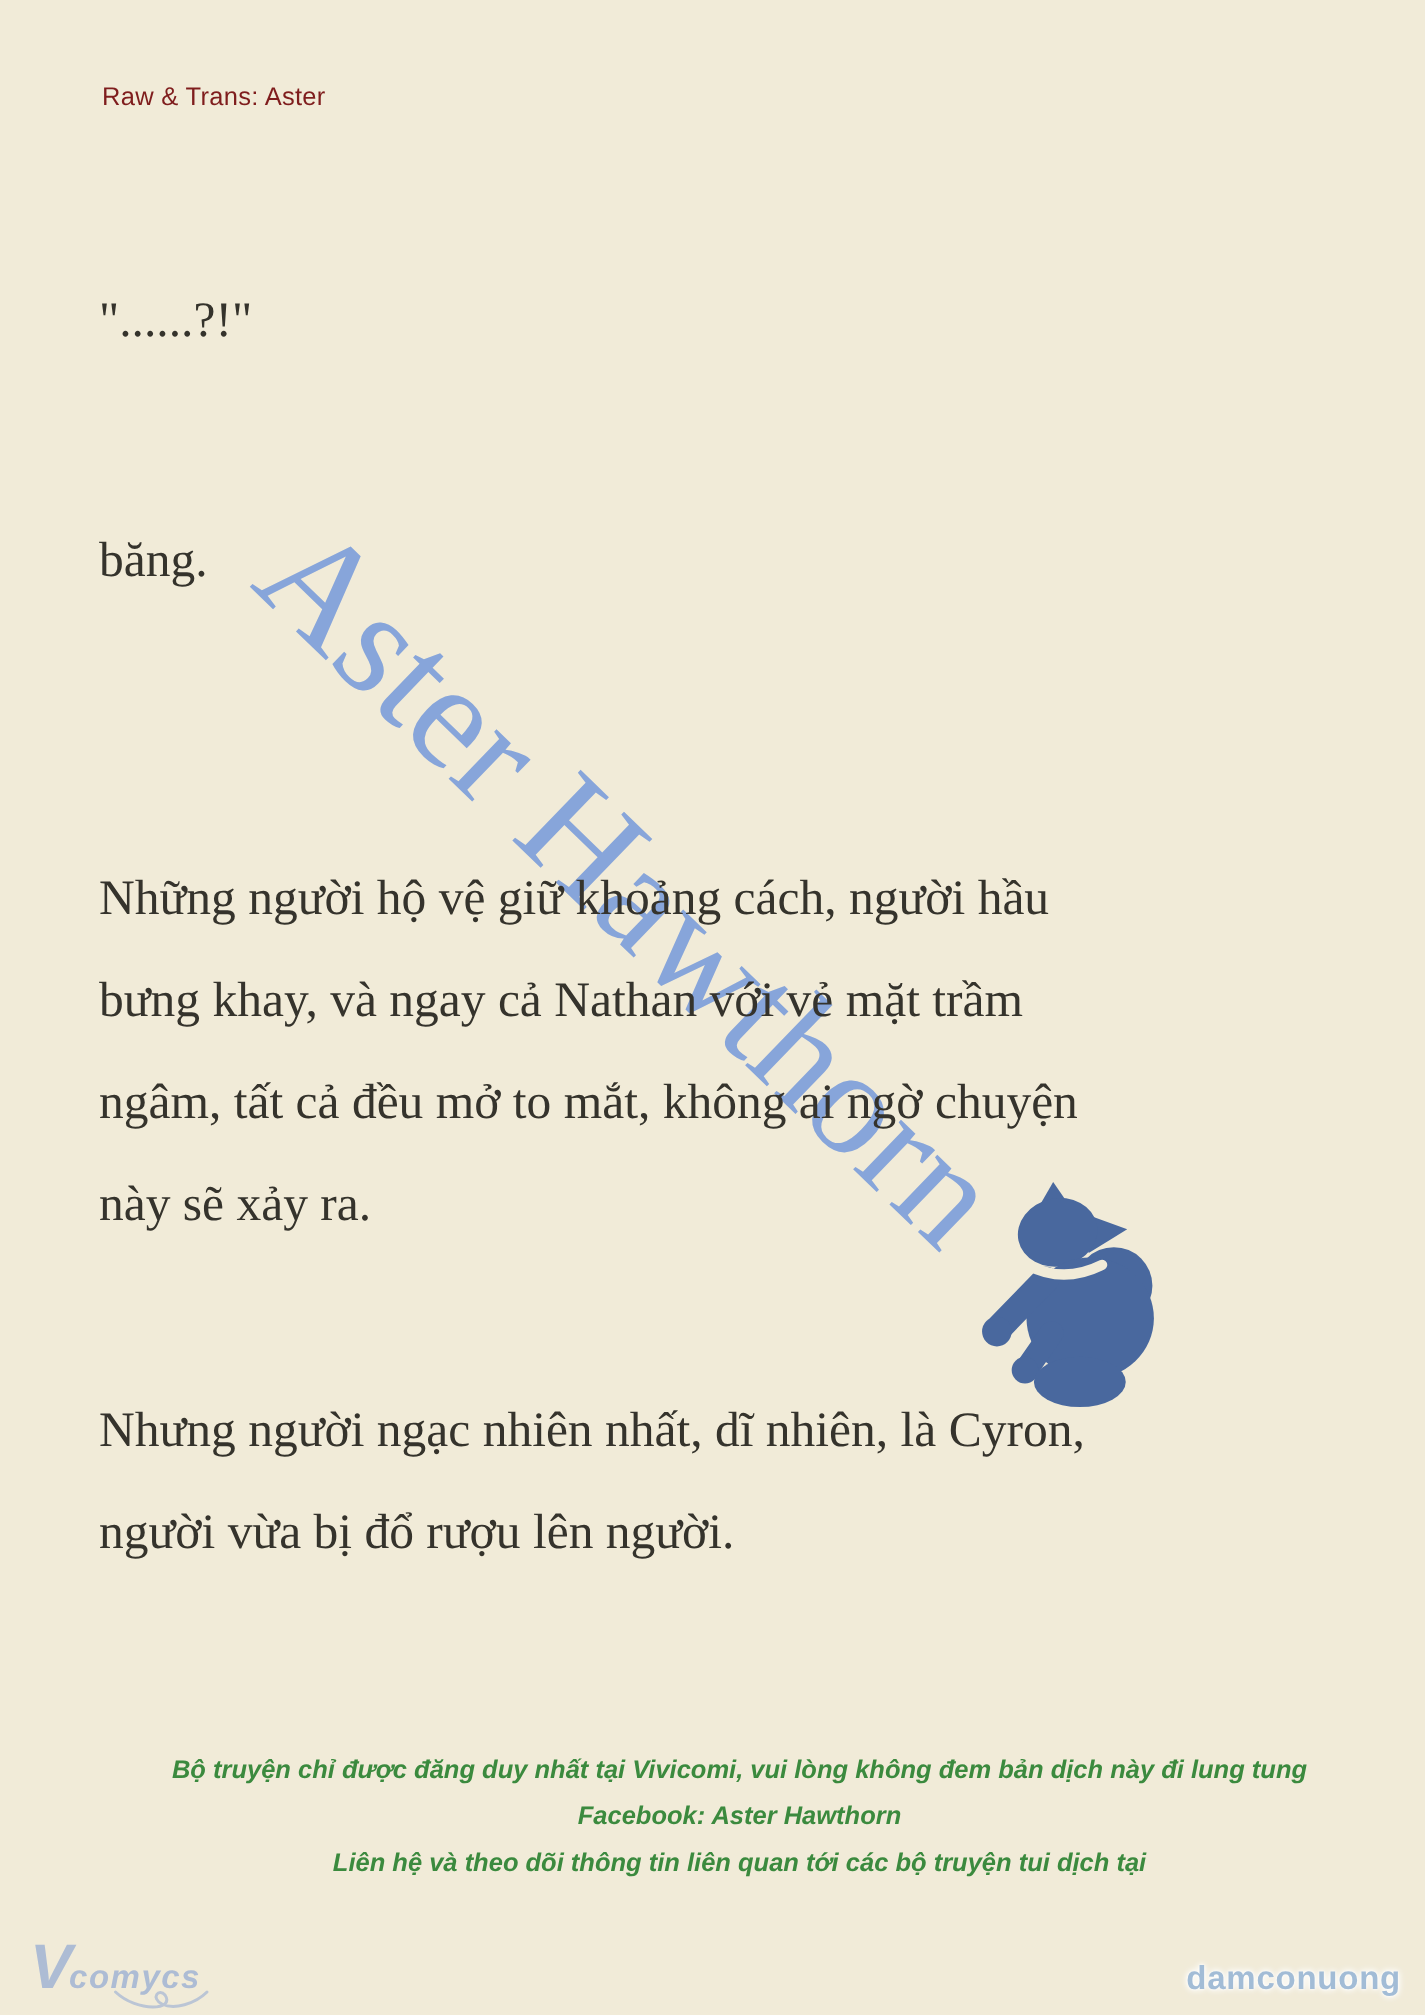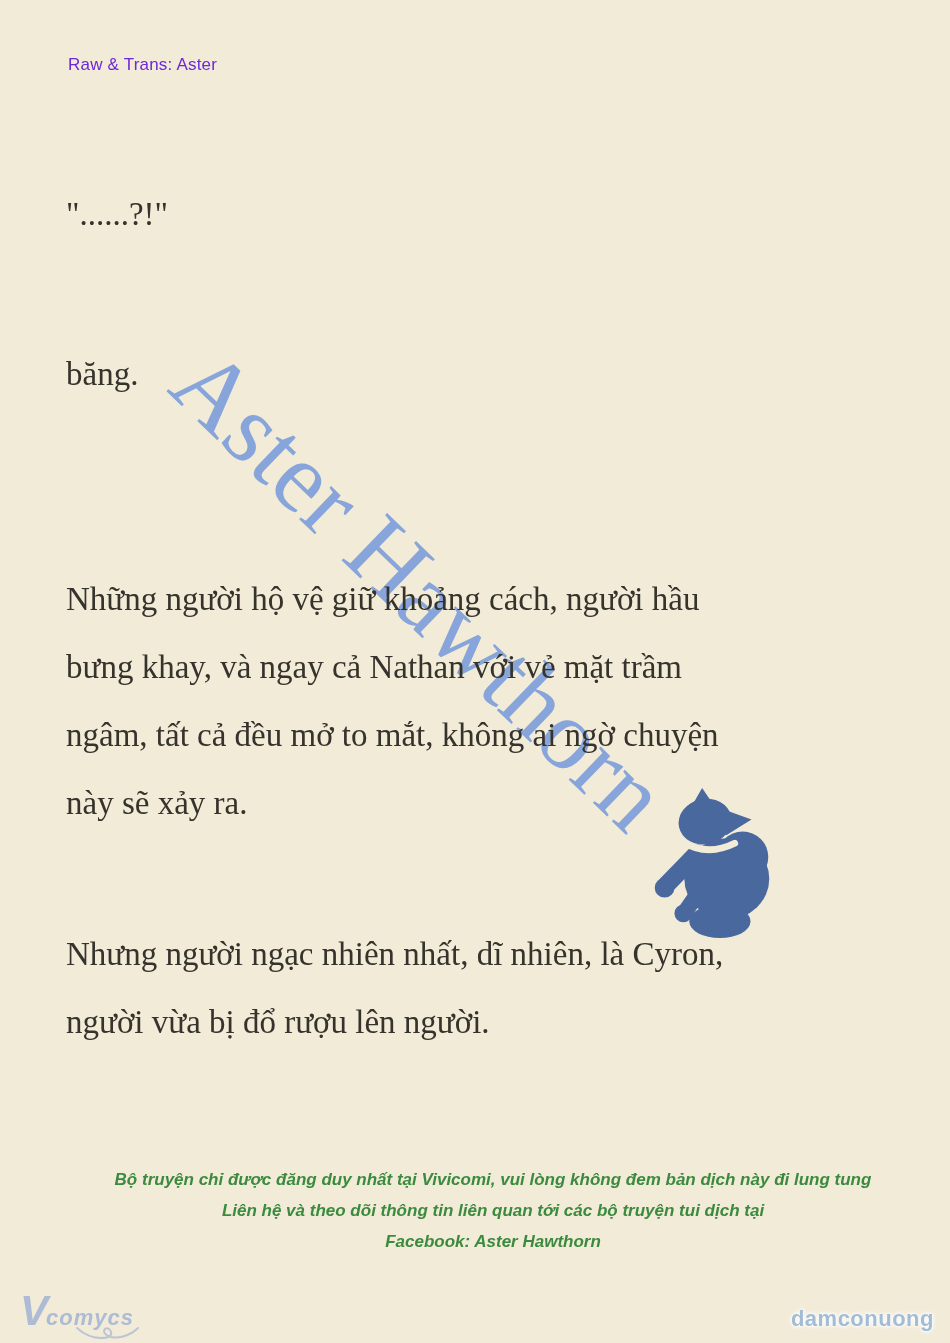--- a/index.html
+++ b/index.html
@@ -8,21 +8,21 @@
     background: #f1ebd8;
     position: relative;
     overflow: hidden;
     font-family: "Liberation Serif", serif;
   }
   .page { position: absolute; inset: 0; }
 
   .credit {
     position: absolute; left: 68px; top: 55px;
     font-family: "Liberation Sans", sans-serif;
-    font-size: 17px; color: #6d28d9; letter-spacing: 0.2px;
+    font-size: 17px; color: #7f1d1d; letter-spacing: 0.2px;
   }
 
   .watermark {
     position: absolute; left: 229px; top: 325px;
     font-family: "Liberation Serif", serif;
     font-size: 100px; color: #87a5da;
     white-space: nowrap;
     transform: rotate(44deg);
     transform-origin: 0 0;
     z-index: 1;
@@ -127,22 +127,22 @@
       <circle cx="32" cy="129" r="9"></circle>
 
       <ellipse cx="69" cy="137" rx="31" ry="17"></ellipse>
     </g>
 
     <path d="M30,56 Q56,72 84,58" fill="none" stroke="#f1ebd8" stroke-width="7" stroke-linecap="round"></path>
   </svg>
 
   <div class="footer-notice">
     <div class="fline">Bộ truyện chỉ được đăng duy nhất tại Vivicomi, vui lòng không đem bản dịch này đi lung tung</div>
+    <div class="fline">Facebook: Aster Hawthorn</div>
     <div class="fline">Liên hệ và theo dõi thông tin liên quan tới các bộ truyện tui dịch tại</div>
-    <div class="fline">Facebook: Aster Hawthorn</div>
   </div>
 
   <div class="logo">
     <span class="logo-v">V</span><span class="logo-rest">comycs</span>
     <svg class="logo-swirl" viewBox="0 0 70 20" xmlns="http://www.w3.org/2000/svg">
       <path d="M5,4 C20,18 45,16 38,6 C34,1 28,8 36,12 C44,16 58,12 66,4" fill="none" stroke="#a2b4d4" stroke-width="2" stroke-linecap="round"></path>
     </svg>
   </div>
 
   <div class="site-tag">damconuong</div>

